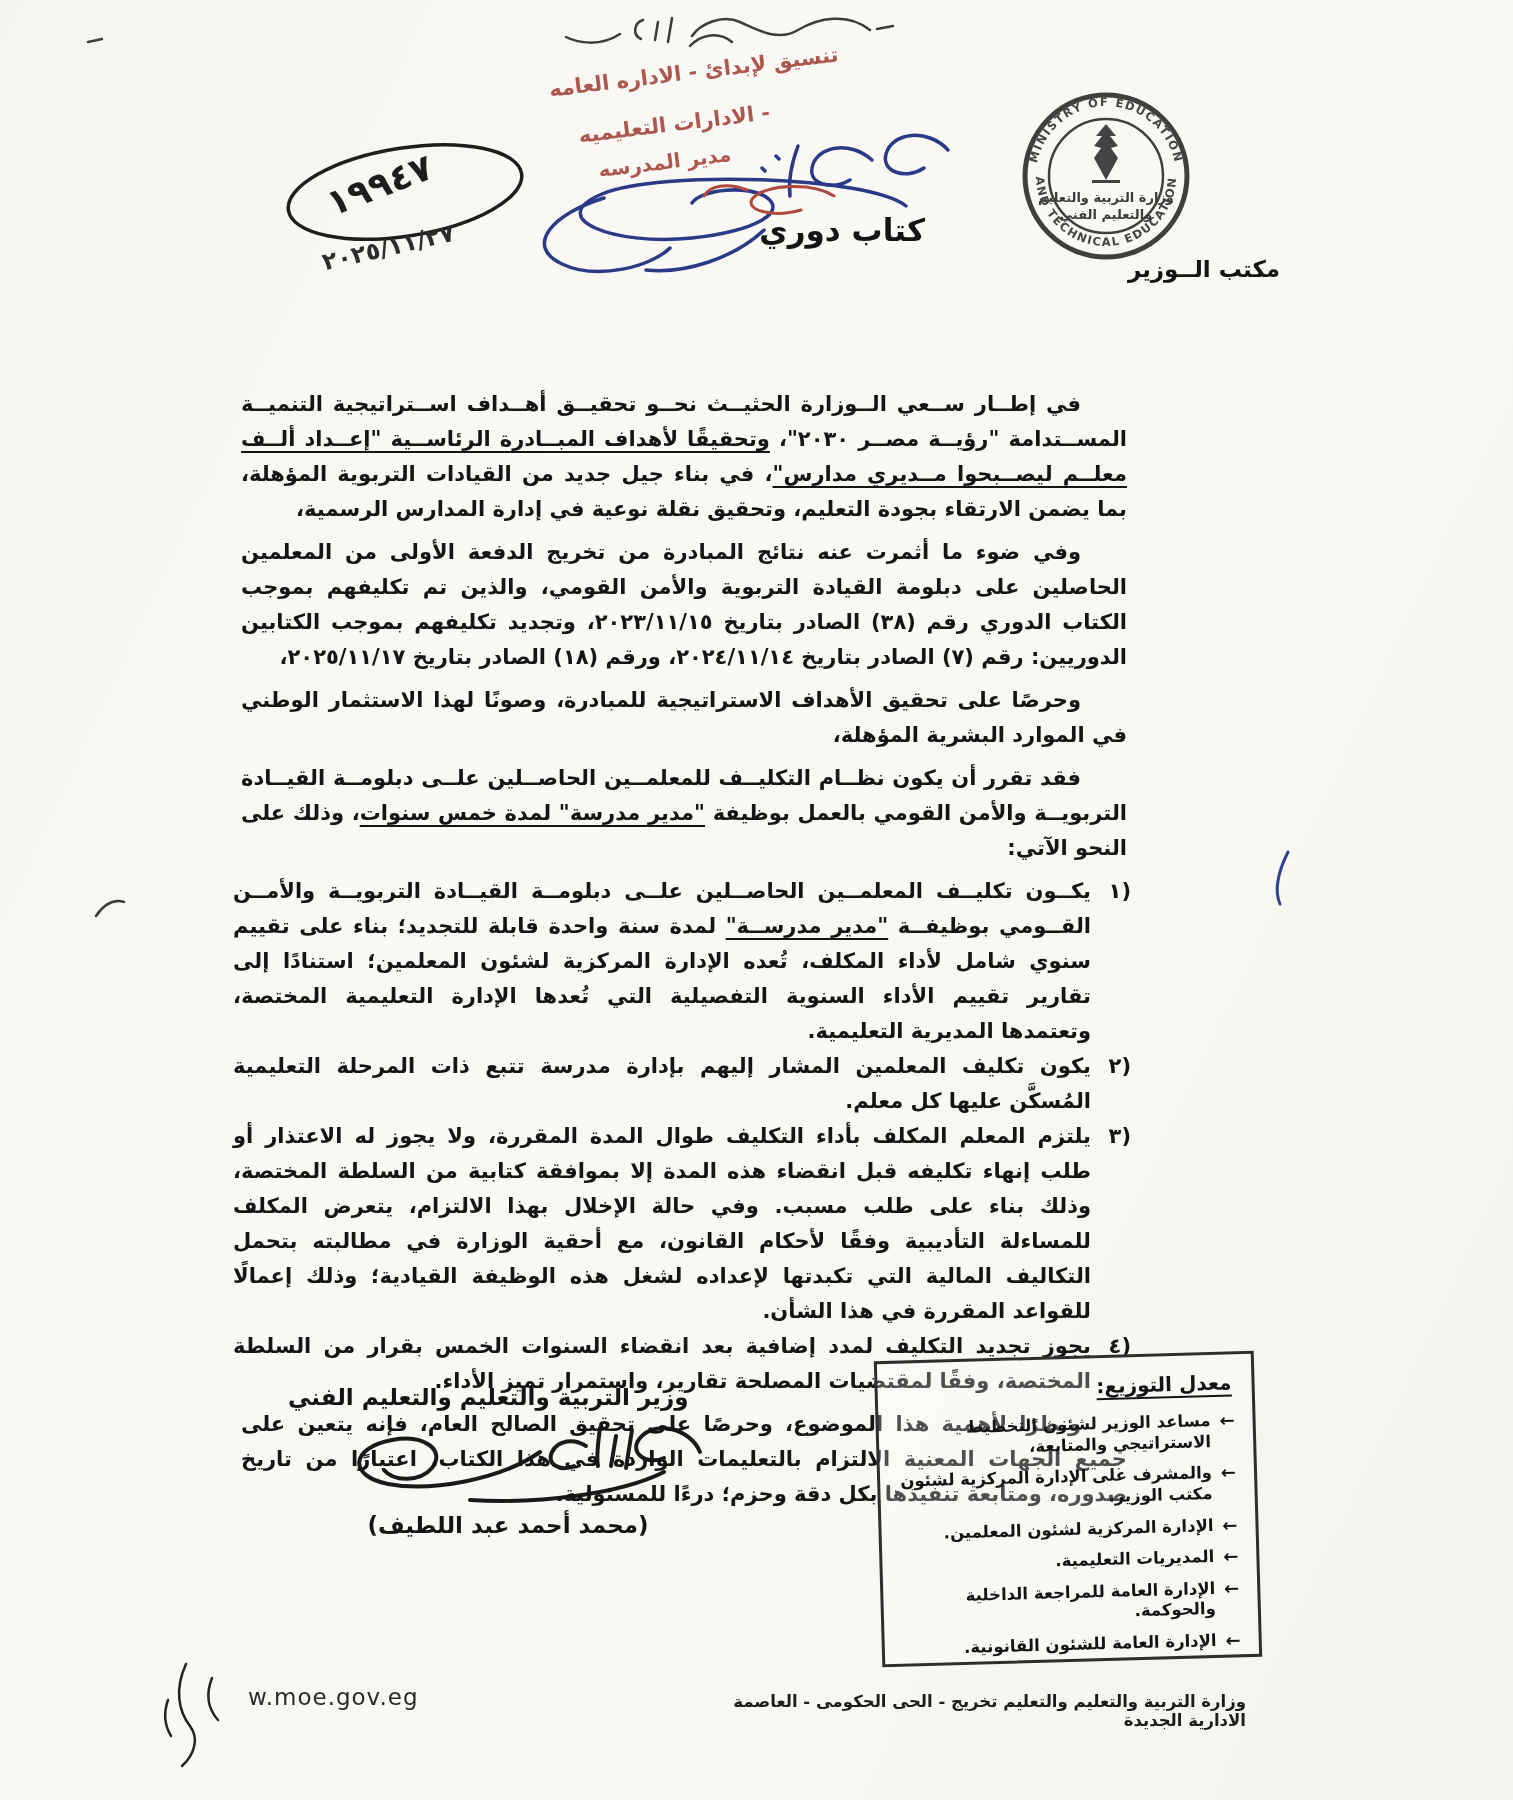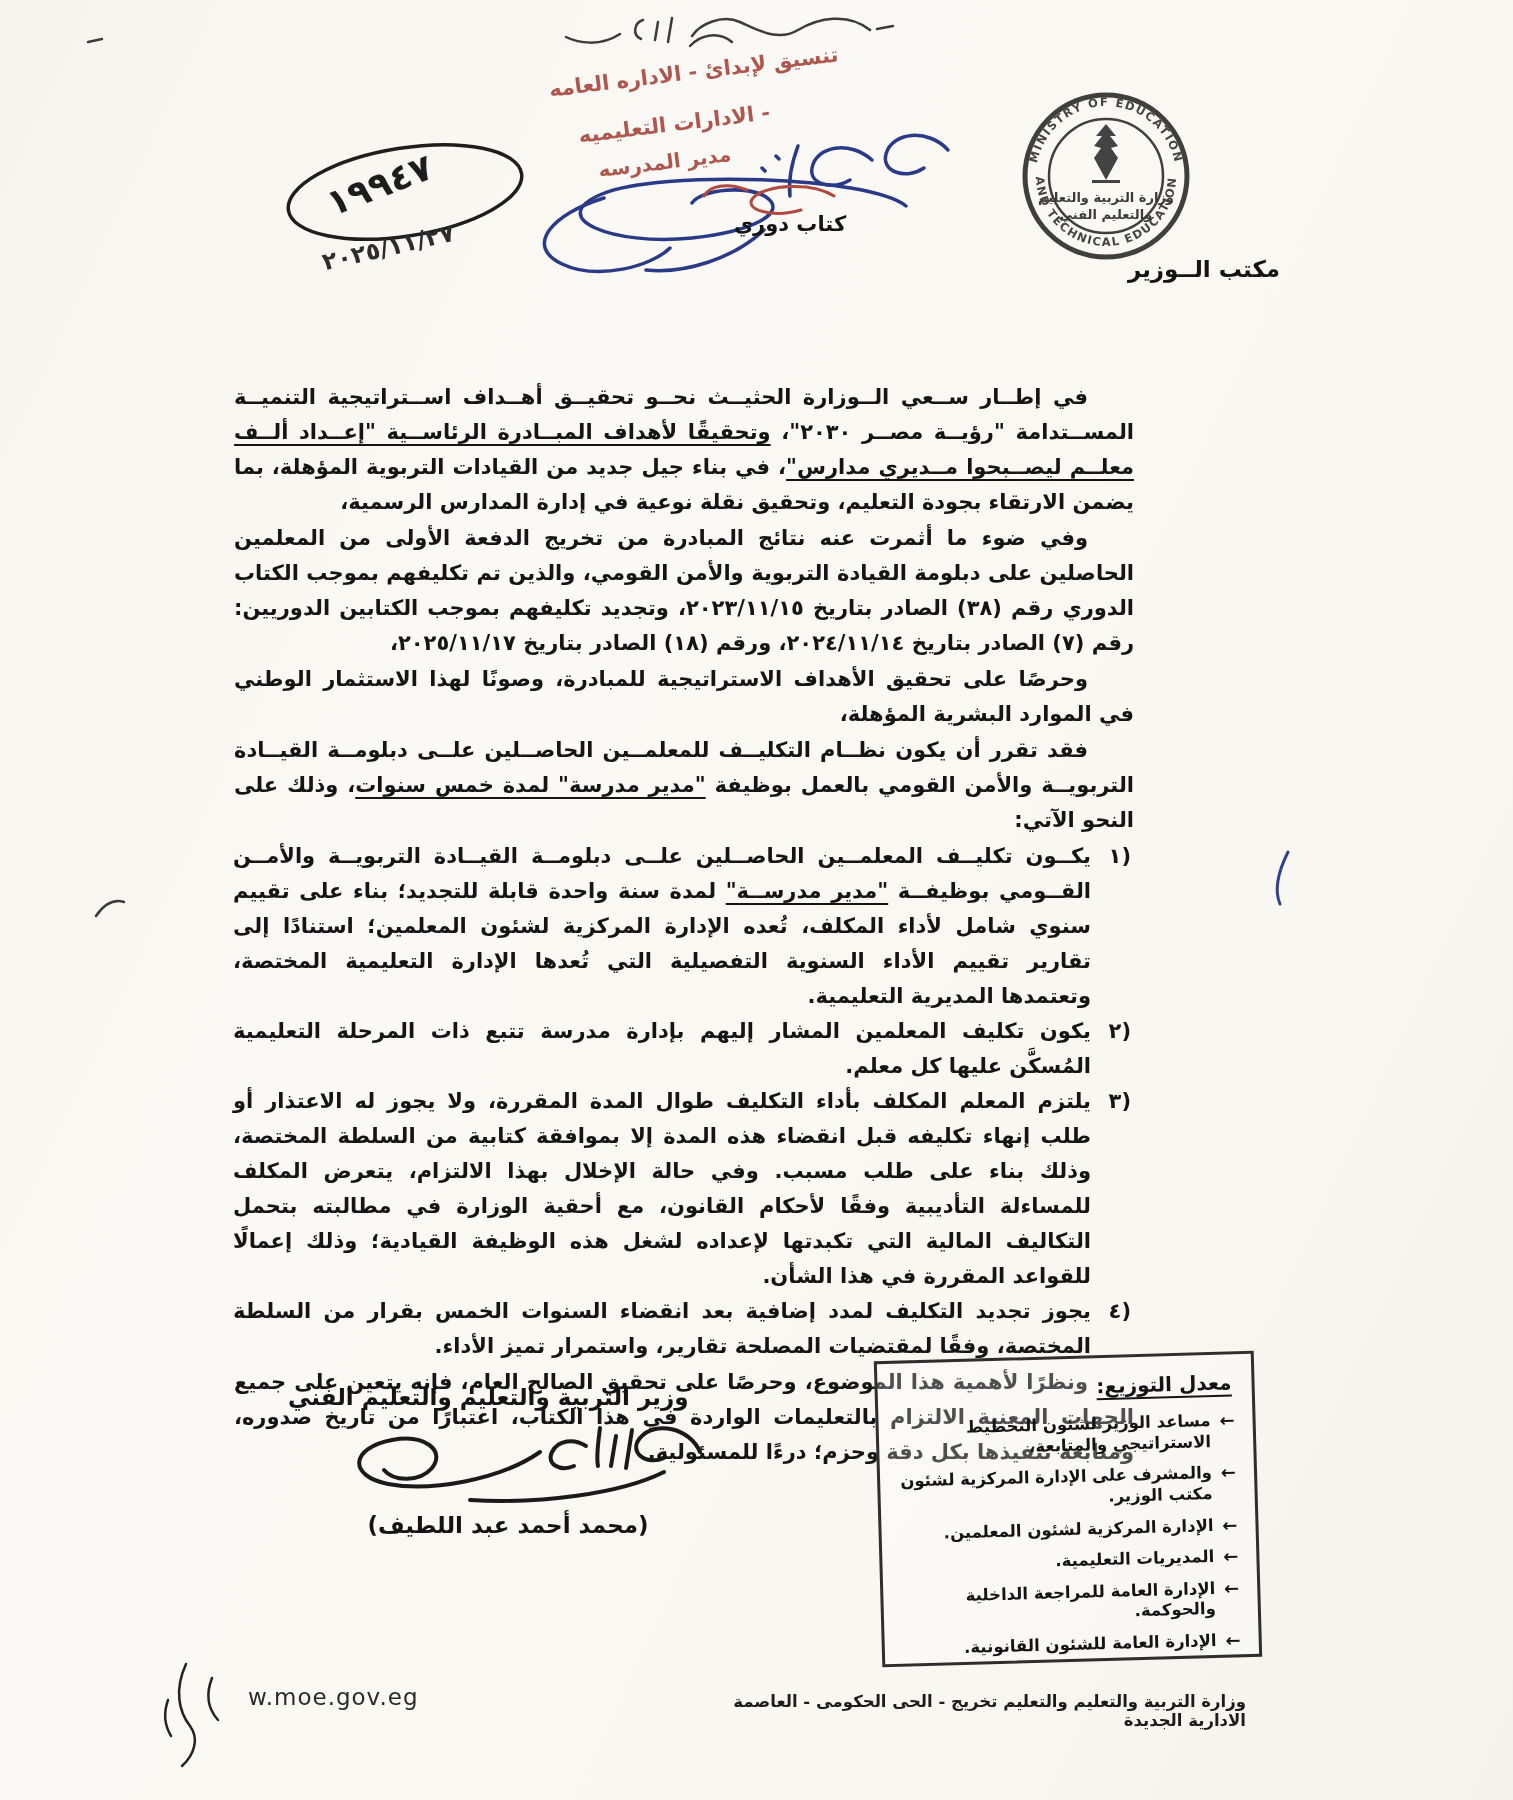--- a/index.html
+++ b/index.html
@@ -16,28 +16,28 @@
   
   .reg-number{position:absolute;left:322px;top:150px;width:190px;font-size:36px;font-weight:bold;
     transform:rotate(-21deg);letter-spacing:5px;direction:ltr;unicode-bidi:bidi-override;color:#1d1d1d;}
   .reg-date{position:absolute;left:320px;top:224px;width:220px;font-size:24px;font-weight:bold;
     transform:rotate(-13deg);letter-spacing:2px;direction:ltr;unicode-bidi:bidi-override;color:#2c2c2c;}
   .red-note{position:absolute;color:#a03b32;font-weight:bold;transform:rotate(-7deg);opacity:.85;direction:rtl;white-space:nowrap;}
   .rn1{left:548px;top:60px;font-size:21px;}
   .rn2{left:578px;top:112px;font-size:21px;}
   .rn3{left:598px;top:150px;font-size:20px;}
   
-  .doc-type{position:absolute;left:655px;top:212px;width:270px;text-align:center;font-size:21px;font-weight:bold;direction:rtl;}
+  .doc-type{position:absolute;left:655px;top:212px;width:270px;font-size:31px;font-weight:bold;direction:rtl;}
   .number-line{position:absolute;left:570px;top:293px;width:460px;text-align:center;font-size:26px;font-weight:bold;direction:rtl;}
   .subject{position:absolute;left:228px;top:341px;width:910px;text-align:center;font-size:23px;font-weight:bold;direction:rtl;}
   .u{text-decoration:underline;text-underline-offset:5px;text-decoration-thickness:2px;}
   
   .body-text{position:absolute;left:233px;top:379px;width:902px;direction:rtl;text-align:justify;
     font-size:21px;font-weight:bold;line-height:35px;color:#151515;}
-  .para{margin:1px;text-indent:46px;}
+  .para{margin:8px;text-indent:46px;}
   .item{position:relative;padding-right:44px;margin:0;}
   .marker{position:absolute;right:4px;top:0;direction:ltr;unicode-bidi:bidi-override;}
   
   .sig-title{position:absolute;left:288px;top:1384px;width:440px;text-align:left;font-size:23px;font-weight:bold;direction:rtl;}
   .sig-name{position:absolute;left:318px;top:1512px;width:380px;text-align:center;font-size:23px;font-weight:bold;direction:rtl;}
   
   .dist-box{position:absolute;left:878px;top:1356px;width:380px;height:306px;border:3px solid #2e2e2e;
     transform:rotate(-1.6deg);direction:rtl;box-sizing:border-box;padding:12px 18px 0 10px;background:rgba(255,255,255,.25);}
   .dist-heading{display:inline-block;font-size:20px;font-weight:bold;text-decoration:underline;
     text-underline-offset:5px;margin:4px 2px 16px 0;}

